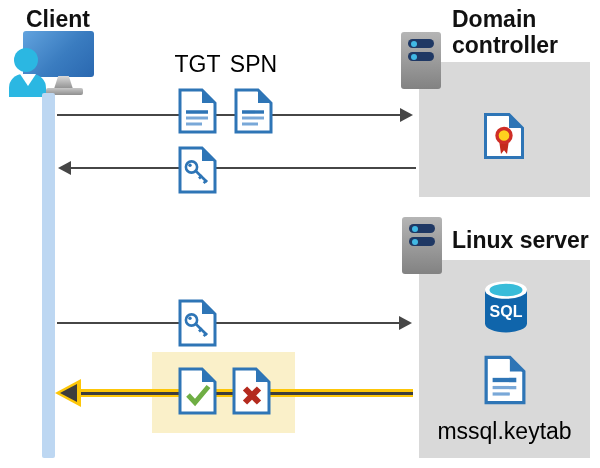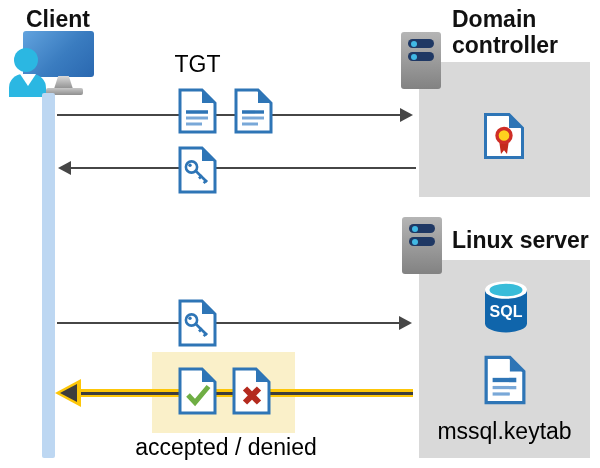--- a/index.html
+++ b/index.html
@@ -119,20 +119,21 @@
   <div class="abs head-right" style="left:399px; top:316px;"></div>
 
   <div class="abs highlight"></div>
   <div class="abs y-shaft">
       <div class="y-core"></div>
     </div>
   <div class="abs y-head-outer"></div>
   <div class="abs y-head-inner"></div>
 
   <div class="abs plain center" style="left:172px; top:51px; width:51px;">TGT</div>
+  <div class="abs plain center" style="left:228px; top:51px; width:51px;">SPN</div>
 
   <svg class="abs" style="left:178px; top:88px;" width="39" height="46" viewBox="0 0 39 46">
     <path d="M2,2 H24 L37,15 V44 H2 Z" fill="#ffffff" stroke="#2e75b6" stroke-width="3"></path>
     <path d="M24,2 V15 H37 Z" fill="#2e75b6"></path>
     <path d="M8,24 H30" stroke="#2e75b6" stroke-width="3.4"></path>
     <path d="M8,30 H30" stroke="#79a8d8" stroke-width="3"></path>
     <path d="M8,36 H24" stroke="#79a8d8" stroke-width="3"></path>
   </svg>
 
   <svg class="abs" style="left:234px; top:88px;" width="39" height="46" viewBox="0 0 39 46">
@@ -184,15 +185,14 @@
 
   <svg class="abs" style="left:484px; top:355px;" width="42" height="50" viewBox="0 0 39 46">
     <path d="M2,2 H24 L37,15 V44 H2 Z" fill="#ffffff" stroke="#2e75b6" stroke-width="3"></path>
     <path d="M24,2 V15 H37 Z" fill="#2e75b6"></path>
     <path d="M8,23 H30" stroke="#2e75b6" stroke-width="4"></path>
     <path d="M8,30 H30" stroke="#79a8d8" stroke-width="3"></path>
     <path d="M8,36 H24" stroke="#79a8d8" stroke-width="3"></path>
   </svg>
 
   <div class="abs plain center" style="left:419px; top:418px; width:171px;">mssql.keytab</div>
-  <div class="abs plain center" style="left:126px; top:434px; width:200px;">accepted / denied</div>
 
 </div>
 
 </body></html>

